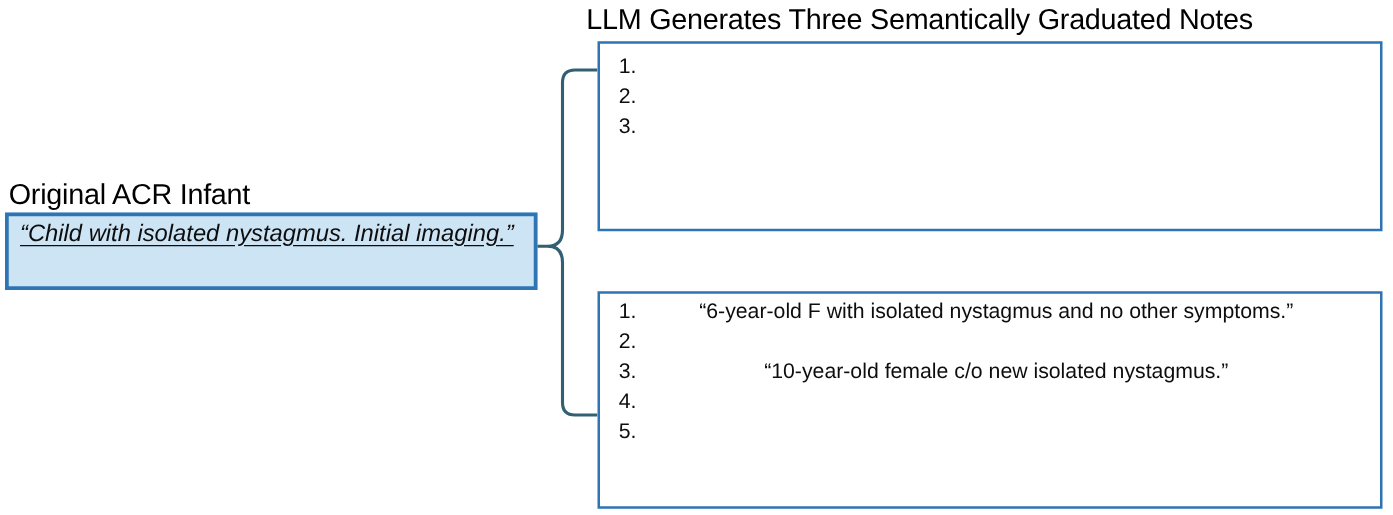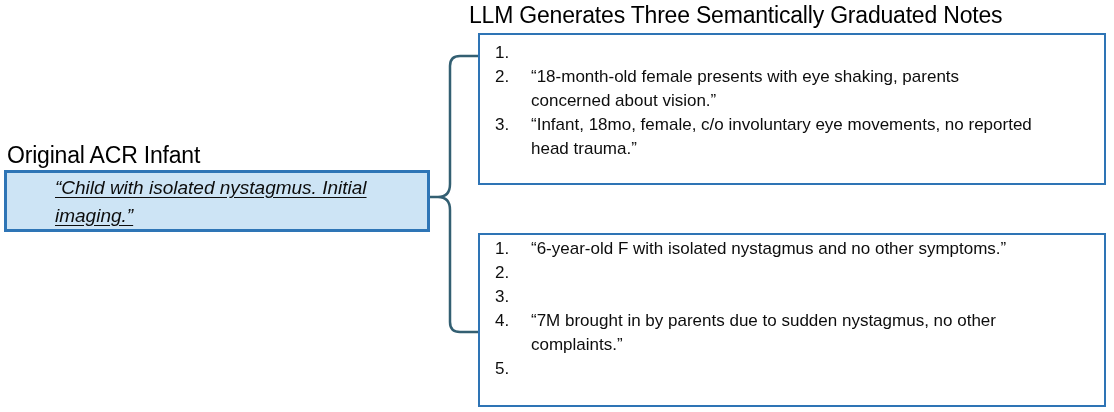--- a/index.html
+++ b/index.html
@@ -24,21 +24,20 @@
   #grad-title{left:469px;top:2px;}
   #syn-title{left:469px;top:201px;}
 
   #orig-box{
     position:absolute;
     left:4px;top:170px;
     width:426px;height:62px;
     box-sizing:border-box;
     background:var(--left_box_fill,#CDE4F5);
     border:3px solid var(--left_box_border,#2E75B6);
-    padding-left:39px;
   }
   #orig-quote{
     margin:0;
     padding:1px 9px;
     font-size:19px;
     line-height:28px;
     font-style:italic;
     text-decoration:underline;
     text-underline-offset:3px;
     color:#0d0d0d;
@@ -62,21 +61,21 @@
     line-height:24px;
     color:#0d0d0d;
   }
   .note-num{
     flex:0 0 36px;
     padding-left:15px;
     box-sizing:content-box;
   }
   .note-text{flex:1;}
   #grad-box .note-text{max-width:505px;}
-  #syn-box  .note-text{max-width:532px;}
+  #syn-box  .note-text{max-width:532px;text-align:center;}
 
   #brace-svg{
     position:absolute;
     left:428px;top:46px;
     width:54px;height:292px;
     color:var(--brace,#335F72);
   }
 </style>
 </head>
 <body>
@@ -96,42 +95,40 @@
   </svg>
 
   <div class="title" id="grad-title">LLM Generates Three Semantically Graduated Notes</div>
 
   <div class="notes-box" id="grad-box">
     <div class="note-row">
       <span class="note-num">1.</span>
     </div>
     <div class="note-row">
       <span class="note-num">2.</span>
-      <span class="note-text">“18-month-old female presents with eye shaking, parents concerned about vision.”</span>
     </div>
     <div class="note-row">
       <span class="note-num">3.</span>
-      <span class="note-text">“Infant, 18mo, female, c/o involuntary eye movements, no reported head trauma.”</span>
     </div>
   </div>
 
 
   <div class="notes-box" id="syn-box">
     <div class="note-row">
       <span class="note-num">1.</span>
       <span class="note-text">“6-year-old F with isolated nystagmus and no other symptoms.”</span>
     </div>
     <div class="note-row">
       <span class="note-num">2.</span>
     </div>
     <div class="note-row">
       <span class="note-num">3.</span>
+      <span class="note-text">“10-year-old female c/o new isolated nystagmus.”</span>
     </div>
     <div class="note-row">
       <span class="note-num">4.</span>
-      <span class="note-text">“7M brought in by parents due to sudden nystagmus, no other complaints.”</span>
     </div>
     <div class="note-row">
       <span class="note-num">5.</span>
     </div>
   </div>
 
 </div>
 
 </body></html>

